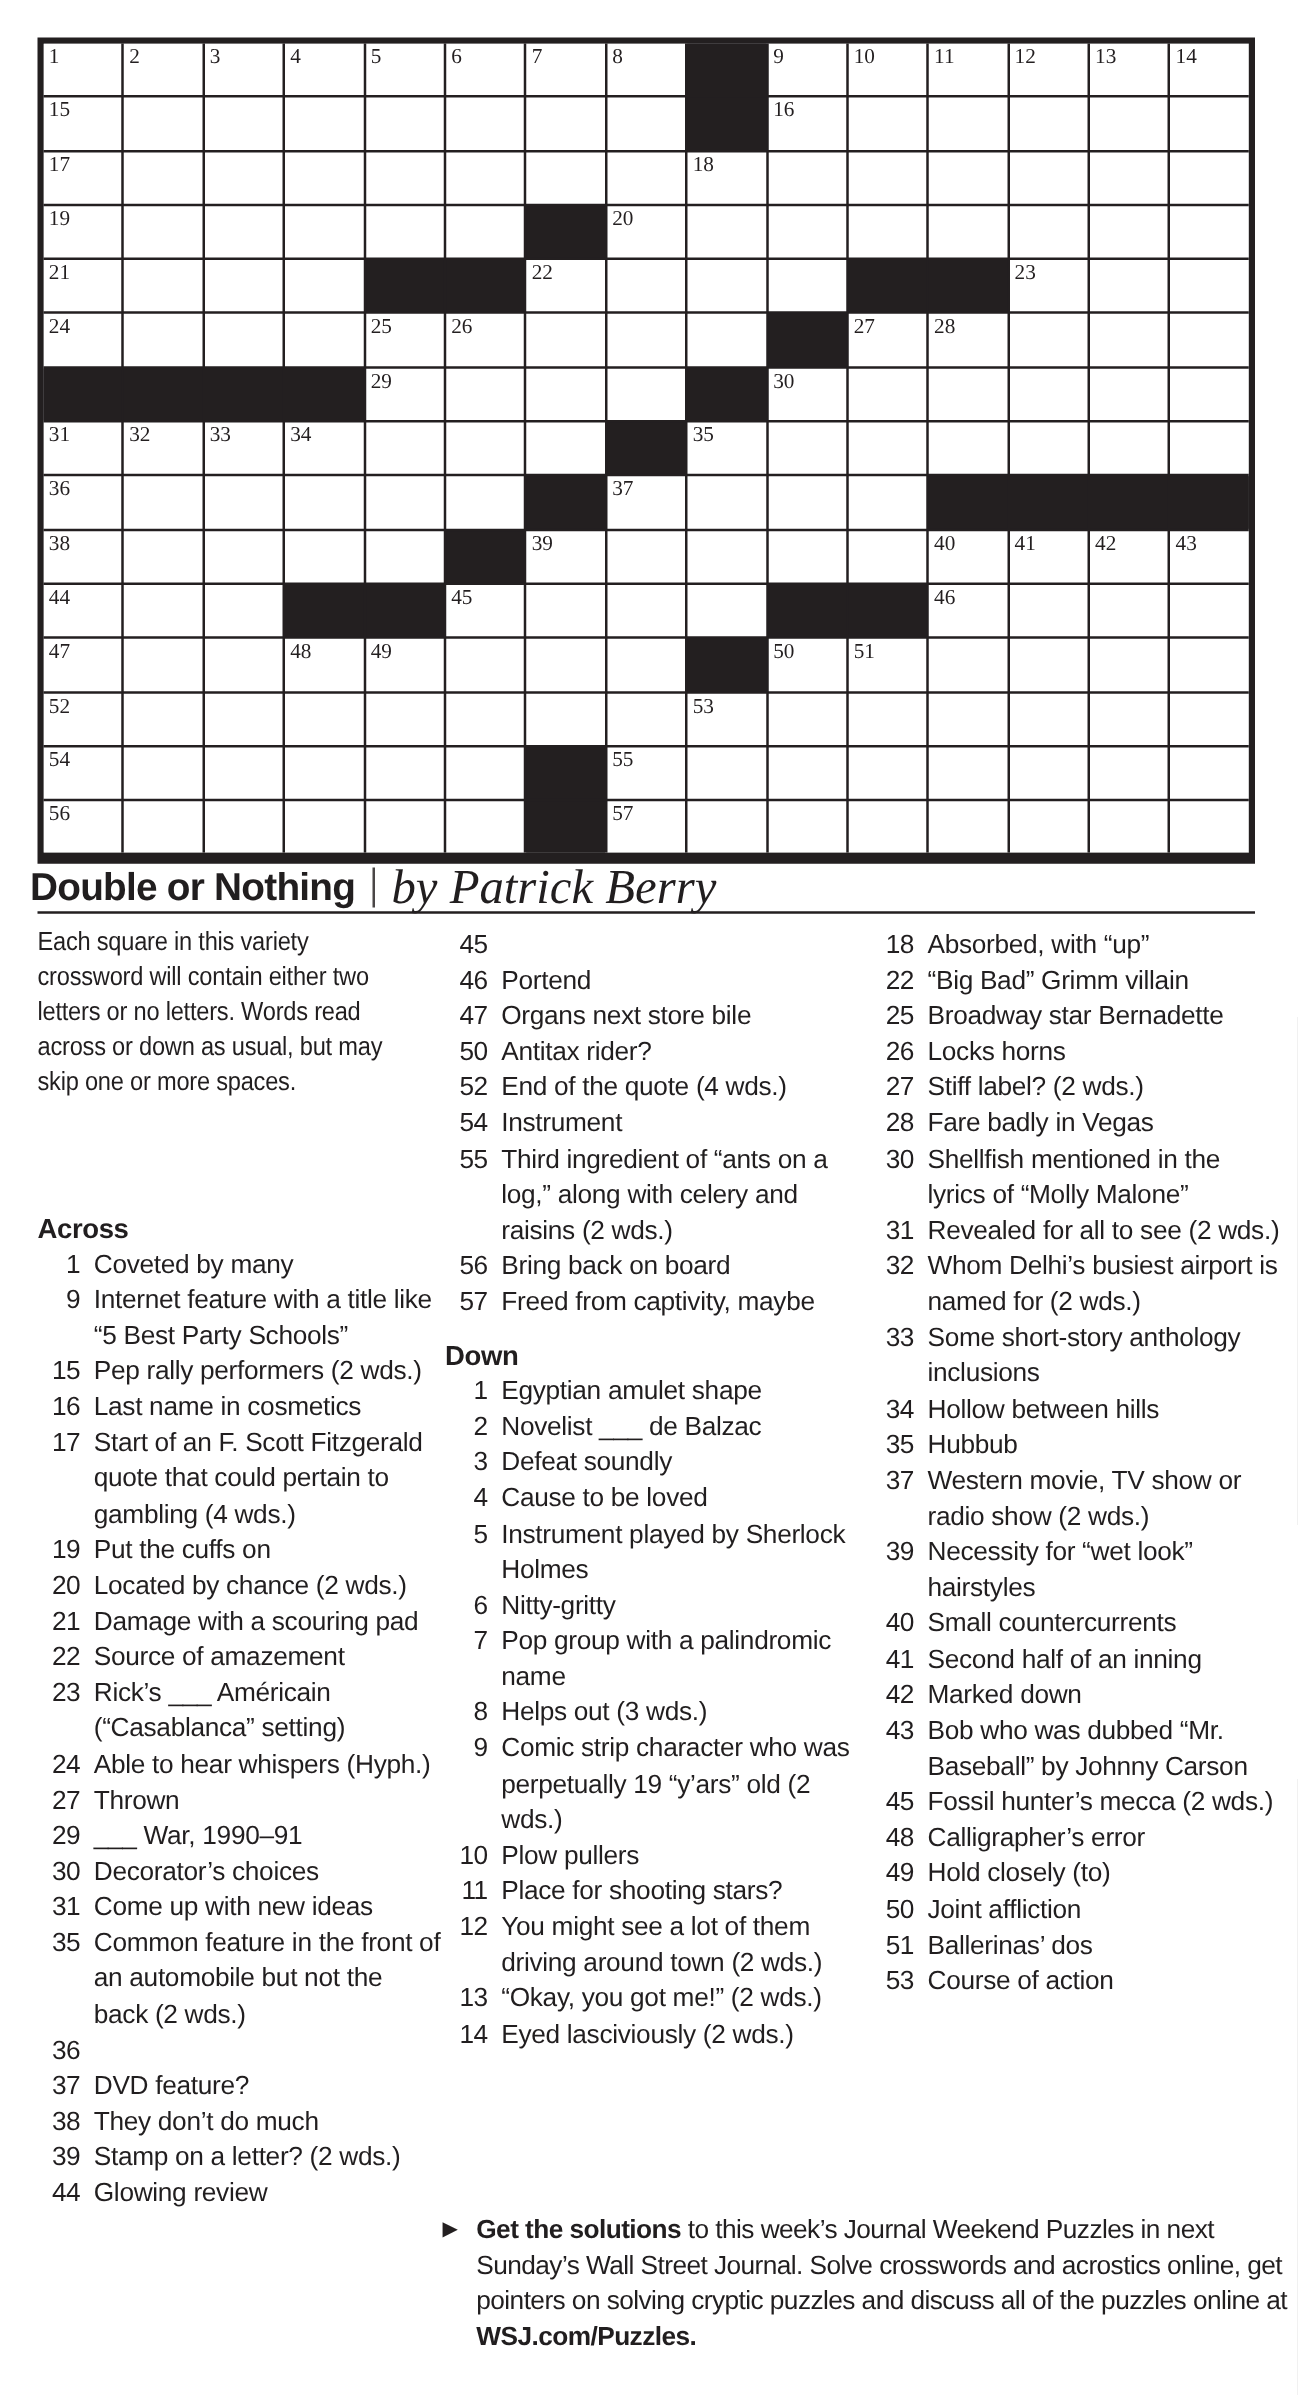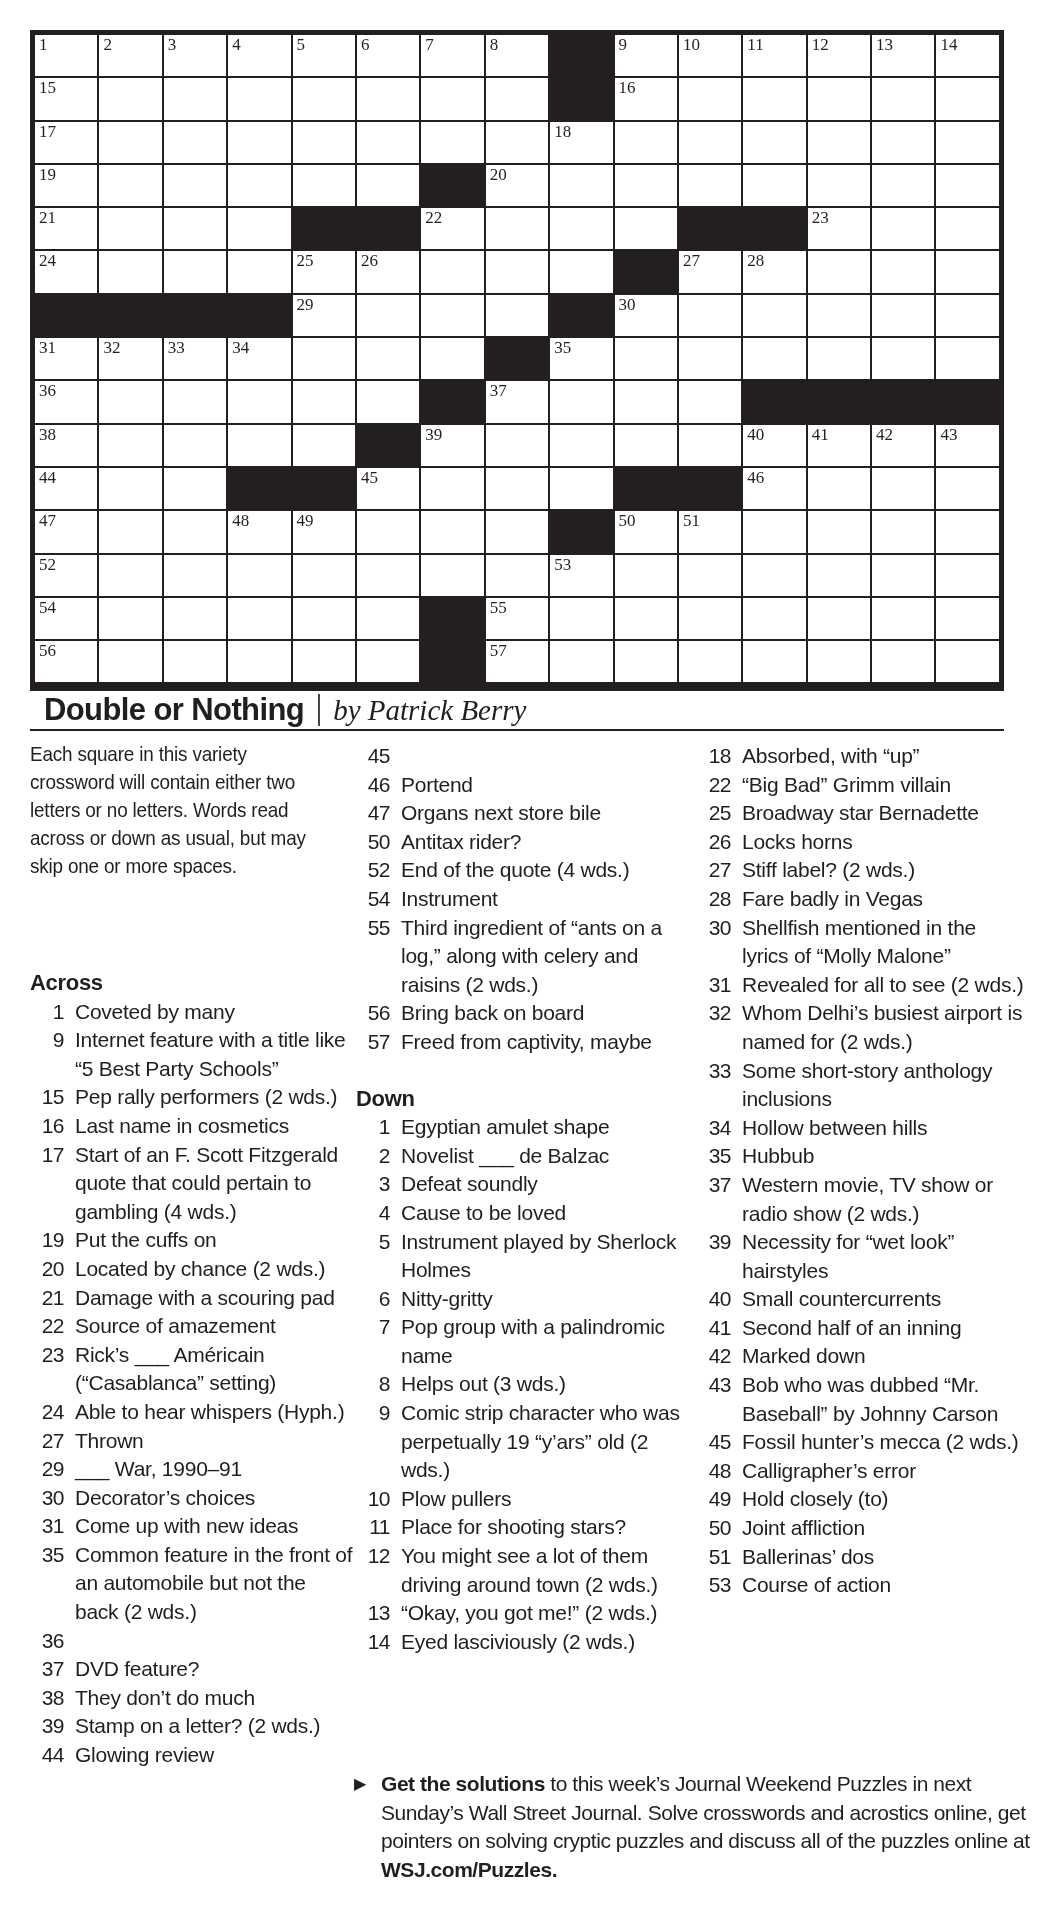--- a/index.html
+++ b/index.html
@@ -21,41 +21,41 @@
     gap:2px;background:var(--ink,#231f20);
   }
   .cell{background:#ffffff;position:relative;}
   .cell.black{background:var(--ink,#231f20);}
   .cnum{
     position:absolute;top:0px;left:4px;
     font-family:"Liberation Serif",serif;
     font-size:17px;line-height:19px;color:var(--ink,#231f20);
   }
   
-  .title-row{position:absolute;left:44px;top:694px;display:flex;align-items:center;}
+  .title-row{position:absolute;left:24px;top:694px;display:flex;align-items:center;}
   .title{font-size:31px;font-weight:bold;letter-spacing:-0.6px;line-height:32px;white-space:nowrap;}
   .title-sep{width:2px;height:32px;background:#4a4647;margin:0 13px 0 14px;}
   .byline{
     font-family:"Liberation Serif",serif;font-style:italic;
-    font-size:29px;line-height:32px;white-space:nowrap;
+    font-size:39px;line-height:32px;white-space:nowrap;
   }
   .title-rule{position:absolute;left:30px;top:729px;width:974px;height:2px;background:var(--ink,#231f20);}
   
   .instructions{
     position:absolute;left:30px;top:740px;width:362px;margin:0;
     font-size:21px;line-height:28px;letter-spacing:-0.2px;
     white-space:pre-line;transform:scaleX(0.9);transform-origin:left top;
   }
   
   .clue-col{position:absolute;font-size:21px;line-height:28.6px;}
   .col1{left:30px;top:969px;width:324px;}
   .col2{left:356px;top:742px;width:324px;}
   .col3{left:697px;top:742px;width:330px;}
   .section{font-size:22px;font-weight:bold;margin:0;line-height:28.6px;letter-spacing:-0.3px;}
-  .col2 .section{margin-top:28px;}
+  .col2 .section{margin-top:14px;}
   .clue{display:flex;margin:0;}
   .clue .num{flex:0 0 34px;text-align:right;margin-right:11px;letter-spacing:-0.5px;}
   .clue .txt{flex:1;letter-spacing:-0.25px;}
   
   .footer{position:absolute;left:354px;top:1770px;width:700px;display:flex;}
   .tri{flex:0 0 27px;font-size:16px;line-height:28.6px;color:var(--ink,#231f20);}
   .footer p{margin:0;font-size:21px;line-height:28.6px;letter-spacing:-0.45px;}
 </style>
 </head>
 <body>

